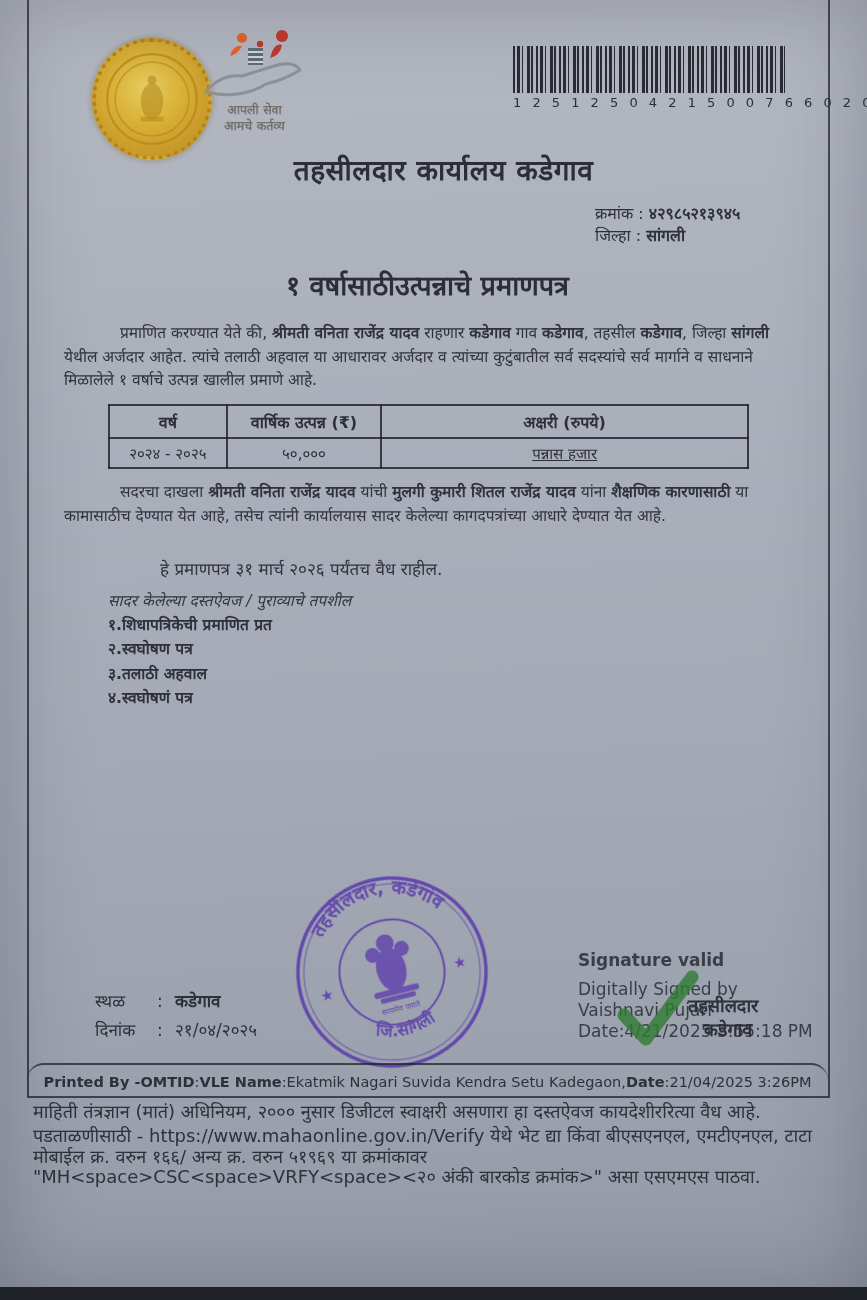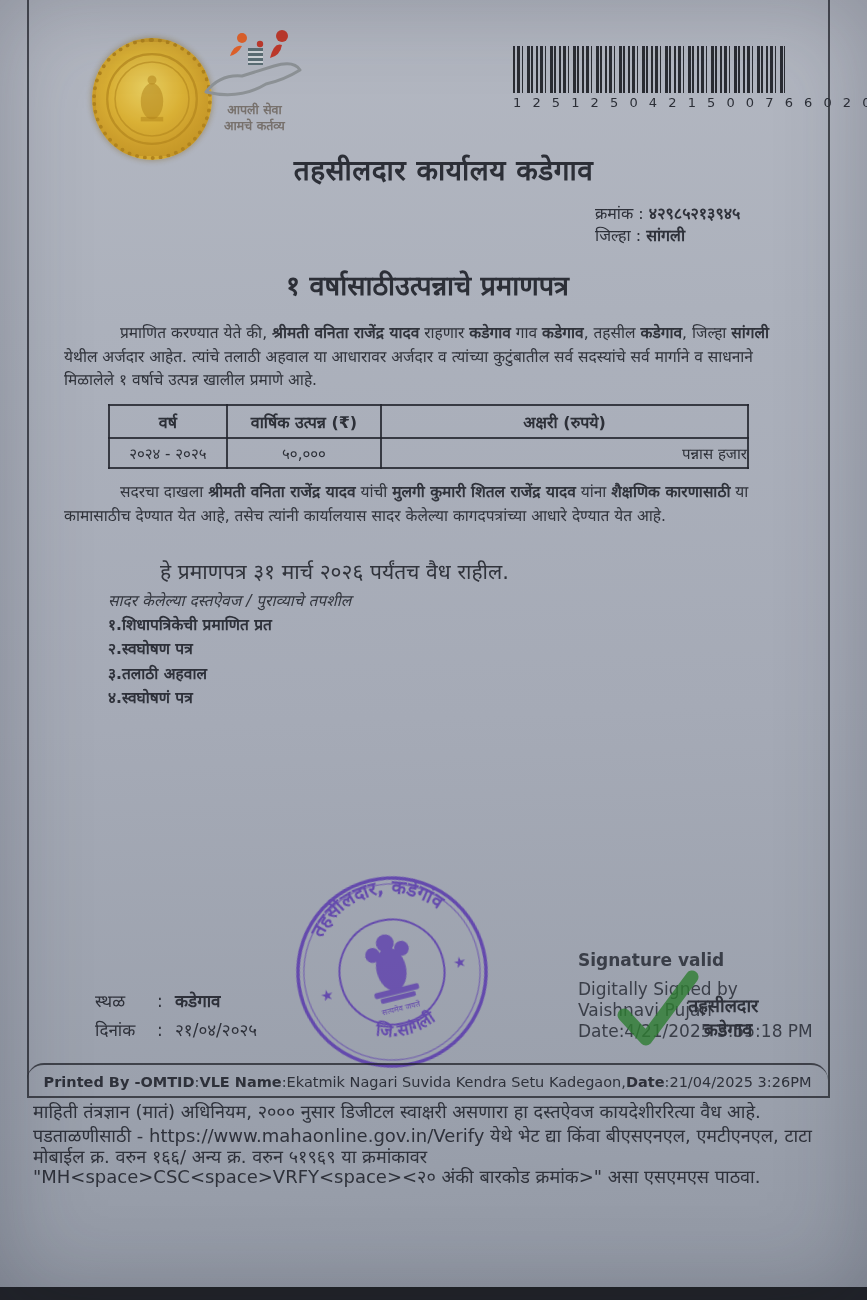--- a/index.html
+++ b/index.html
@@ -42,28 +42,28 @@
   .office-title{left:27px;top:150px;width:801px;text-align:center;
     font-size:28px;font-weight:bold;letter-spacing:.5px;color:#2c2f37;padding-left:16px;}
   .ref-block{left:595px;top:203px;font-size:16px;line-height:22px;color:#2e313a;}
   .cert-title{left:27px;top:266px;width:801px;text-align:center;
     font-size:27px;font-weight:bold;color:#2c2f37;}
   
   .para{left:64px;top:0;width:742px;font-size:15.5px;line-height:23.5px;
     text-indent:56px;color:#30333b;text-align:left;}
   .p1{top:322px;}
   .p2{top:481px;}
-  .validity{left:160px;top:557px;font-size:21px;color:#30333b;}
+  .validity{left:160px;top:557px;font-size:17px;color:#30333b;}
   
   table.income{position:absolute;left:108px;top:404px;width:641px;border-collapse:collapse;
     font-size:16px;color:#2d3038;}
   table.income th,table.income td{border:2px solid rgba(35,38,46,.85);padding:0;}
   table.income th{height:31px;font-weight:bold;text-align:center;}
   table.income td{height:28px;text-align:center;font-size:15px;}
-  table.income td.txt{text-align:right;padding-left:0;}
+  table.income td.txt{text-align:center;padding-left:0;text-decoration:underline;}
   
   .docs-title{left:108px;top:589px;font-style:italic;font-size:15.5px;color:#33363e;}
   .docs-items{left:108px;top:613px;font-size:15.5px;font-weight:bold;line-height:24.3px;color:#2e313a;}
   
   .stamp{left:293px;top:873px;width:198px;height:198px;transform:rotate(-14deg);
     opacity:.85;filter:blur(.4px);}
   .stamp svg{width:100%;height:100%;}
   
   .sig-block{left:578px;top:950px;width:250px;font-size:17px;line-height:21px;color:#3a3e48;}
   .sig-valid{margin-bottom:8px;font-weight:bold;}

